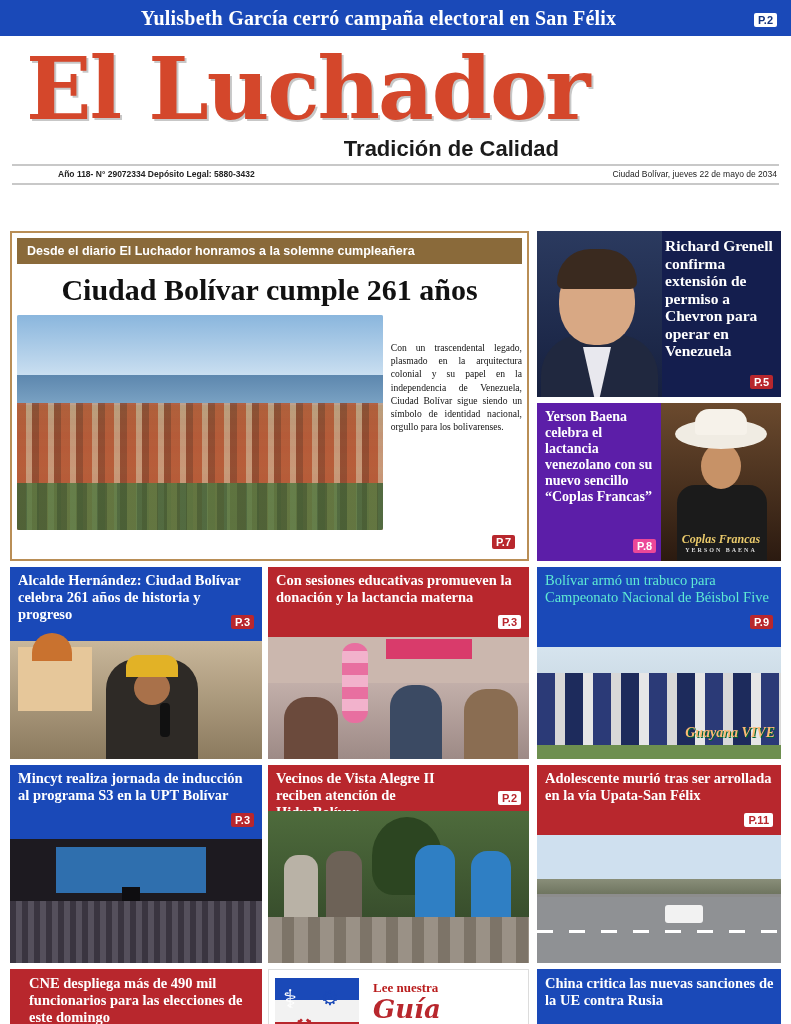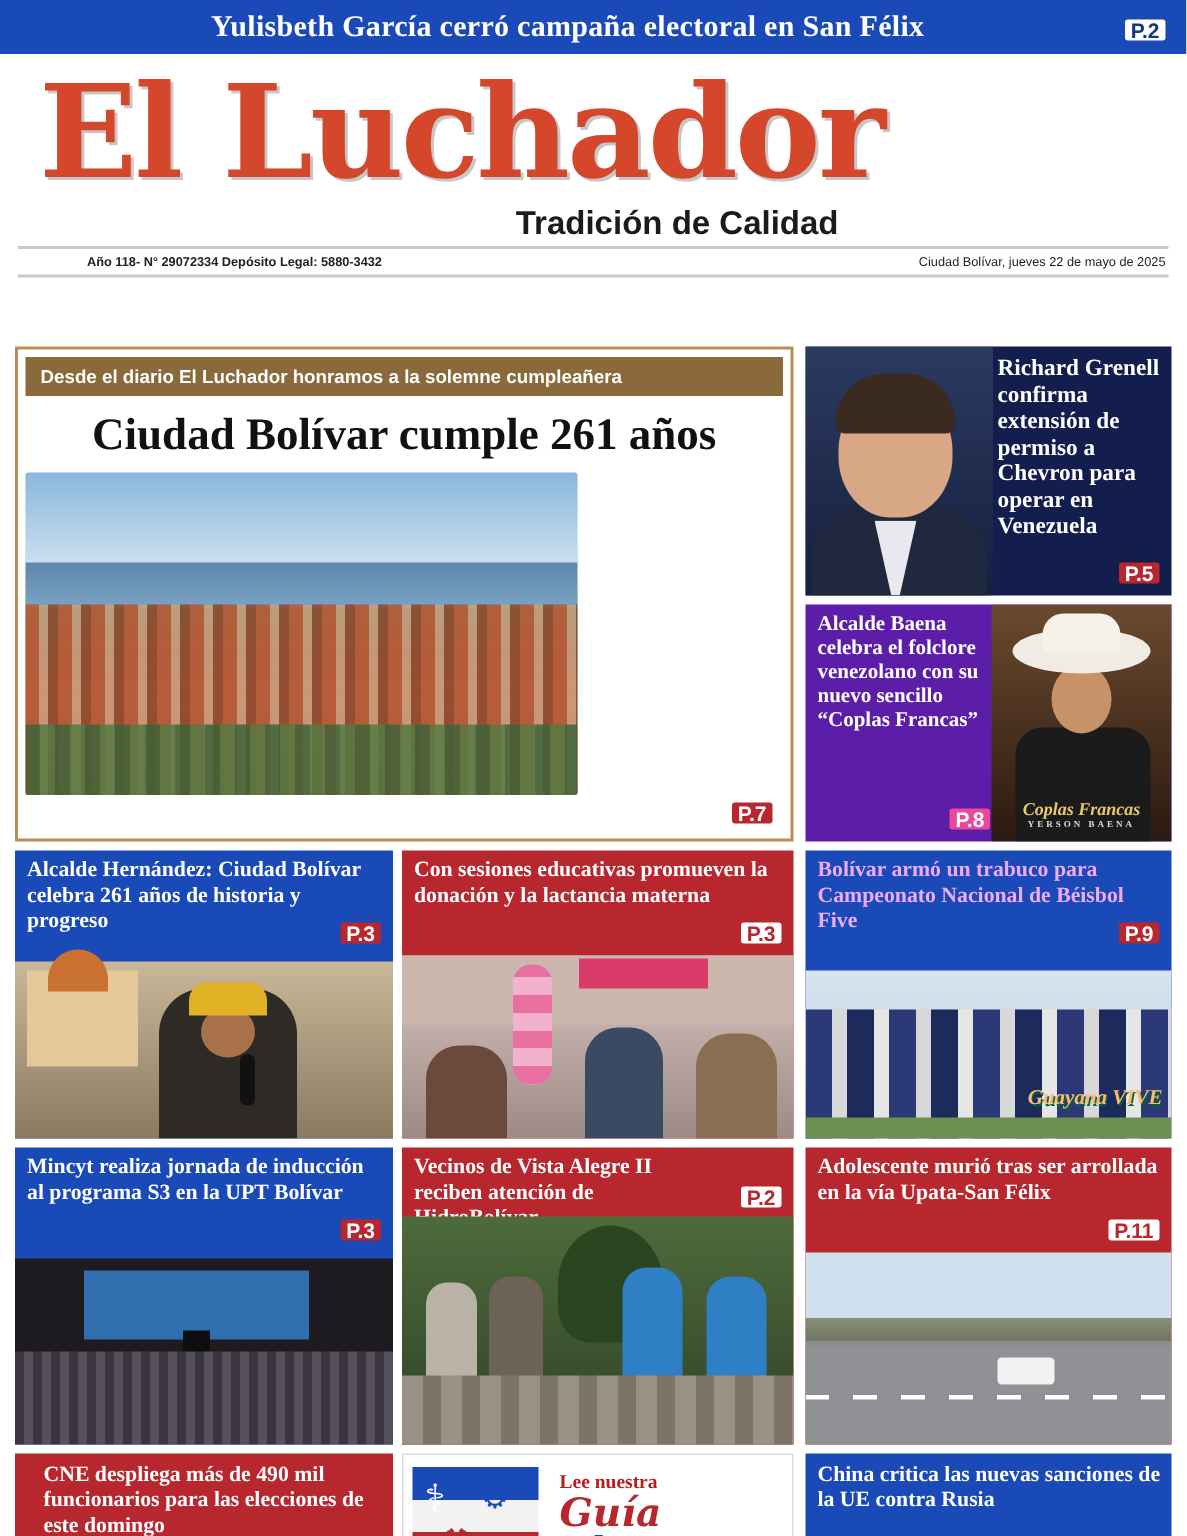--- a/index.html
+++ b/index.html
@@ -18,21 +18,21 @@
     display:flex;align-items:center;justify-content:center;
     position:relative;
   }
   .topbar .t{
     font-family:"Liberation Serif", serif;
     font-weight:bold;font-size:20px;letter-spacing:.2px;
     padding-right:34px;
   }
   .pill{
     display:inline-block;background:#ffffff;color:#1a49b8;
-    font-size:14px;font-weight:bold;border-radius:2px;
+    font-size:11px;font-weight:bold;border-radius:2px;
     padding:1px 4px;line-height:12px;
   }
   .topbar .pill{position:absolute;right:14px;top:13px;background:#fff;color:#16357f;}
 
   
   .masthead{height:128px;position:relative;}
   .masthead .logo{
     position:absolute;left:26px;top:2px;
     font-family:"DejaVu Serif", serif;
     font-weight:bold;
@@ -185,22 +185,22 @@
   .lactancia .photo .banner{position:absolute;left:118px;top:2px;width:86px;height:20px;background:#d93b6b;}
   .lactancia .photo .balloons{position:absolute;left:74px;top:6px;width:26px;height:80px;
     background:repeating-linear-gradient(0deg,#e86fa0 0 12px,#f2b2cc 12px 24px);border-radius:12px;}
   .lactancia .photo .p1{position:absolute;left:16px;bottom:0;width:54px;height:62px;background:#6b4a3c;border-radius:22px 22px 0 0;}
   .lactancia .photo .p2{position:absolute;left:122px;bottom:0;width:52px;height:74px;background:#3b4a63;border-radius:22px 22px 0 0;}
   .lactancia .photo .p3{position:absolute;left:196px;bottom:0;width:54px;height:70px;background:#8a6d52;border-radius:22px 22px 0 0;}
 
   
   .beisbol{left:537px;top:336px;width:244px;height:192px;background:#1a49b8;}
   .beisbol .txt{
-    position:absolute;left:8px;top:5px;right:6px;color:#f0abfc;
-    font-family:"Liberation Serif", serif;font-weight:bold;font-size:14.5px;line-height:17px;
+    position:absolute;left:8px;top:5px;right:6px;color:#5eead4;
+    font-family:"Liberation Serif", serif;font-weight:normal;font-size:14.5px;line-height:17px;
   }
   .beisbol .pnum{position:absolute;right:8px;top:48px;background:#b8272d;color:#fff;}
   .beisbol .photo{
     position:absolute;left:0;bottom:0;width:244px;height:112px;
     background:linear-gradient(#d6e4ee,#b8c9d6);
   }
   .beisbol .photo .team{position:absolute;left:0;bottom:0;width:100%;height:86px;
     background:repeating-linear-gradient(90deg,#2b3a77 0 18px,#d8d8d8 18px 28px,#1d2b5c 28px 46px,#e6e6e6 46px 56px);}
   .beisbol .photo .grass{position:absolute;left:0;bottom:0;width:100%;height:14px;background:#6d8f4f;}
   .beisbol .logo{
@@ -298,53 +298,54 @@
     <span class="pill">P.2</span>
   </div>
 
   <div class="masthead">
     <div class="logo">El Luchador</div>
     <div class="slogan">Tradición de Calidad</div>
   </div>
   <div class="ruleline"></div>
   <div class="infobar">
     <span class="left">Año 118- N° 29072334  Depósito Legal: 5880-3432</span>
-    <span class="right">Ciudad Bolívar, jueves 22 de mayo de 2025</span>
+    <span class="right">Ciudad Bolívar, jueves 22 de mayo de 2034</span>
   </div>
   <div class="ruleline"></div>
 
   <div class="content">
 
     <div class="box lead">
       <span class="lead-kicker">Desde el diario El Luchador honramos a la solemne cumpleañera</span>
       <div class="lead-title">Ciudad Bolívar cumple 261 años</div>
       <div class="lead-body">
         <div class="lead-photo">
           <div class="sky"></div>
             <div class="river"></div>
             <div class="town"></div>
             <div class="trees"></div>
         </div>
+        <div class="lead-text">Con un trascendental legado, plasmado en la arquitectura colonial y su papel en la independencia de Venezuela, Ciudad Bolívar sigue siendo un símbolo de identidad nacional, orgullo para los bolivarenses.</div>
       </div>
       <span class="pill pnum">P.7</span>
     </div>
 
     <div class="box grenell">
       <div class="photo">
         <div class="suit"></div>
           <div class="shirt"></div>
           <div class="face"></div>
           <div class="hair"></div>
       </div>
       <div class="txt">Richard Grenell confirma extensión de permiso a Chevron para operar en Venezuela</div>
       <span class="pill pnum">P.5</span>
     </div>
 
     <div class="box baena">
-      <div class="txt">Alcalde Baena celebra el folclore venezolano con su nuevo sencillo “Coplas Francas”</div>
+      <div class="txt">Yerson Baena celebra el lactancia venezolano con su nuevo sencillo “Coplas Francas”</div>
       <div class="photo">
         <div class="body"></div>
           <div class="face"></div>
           <div class="hat"></div>
           <div class="hat2"></div>
       </div>
       <div class="cap">
         <span>Coplas Francas</span>
         <small>YERSON BAENA</small>
       </div>

